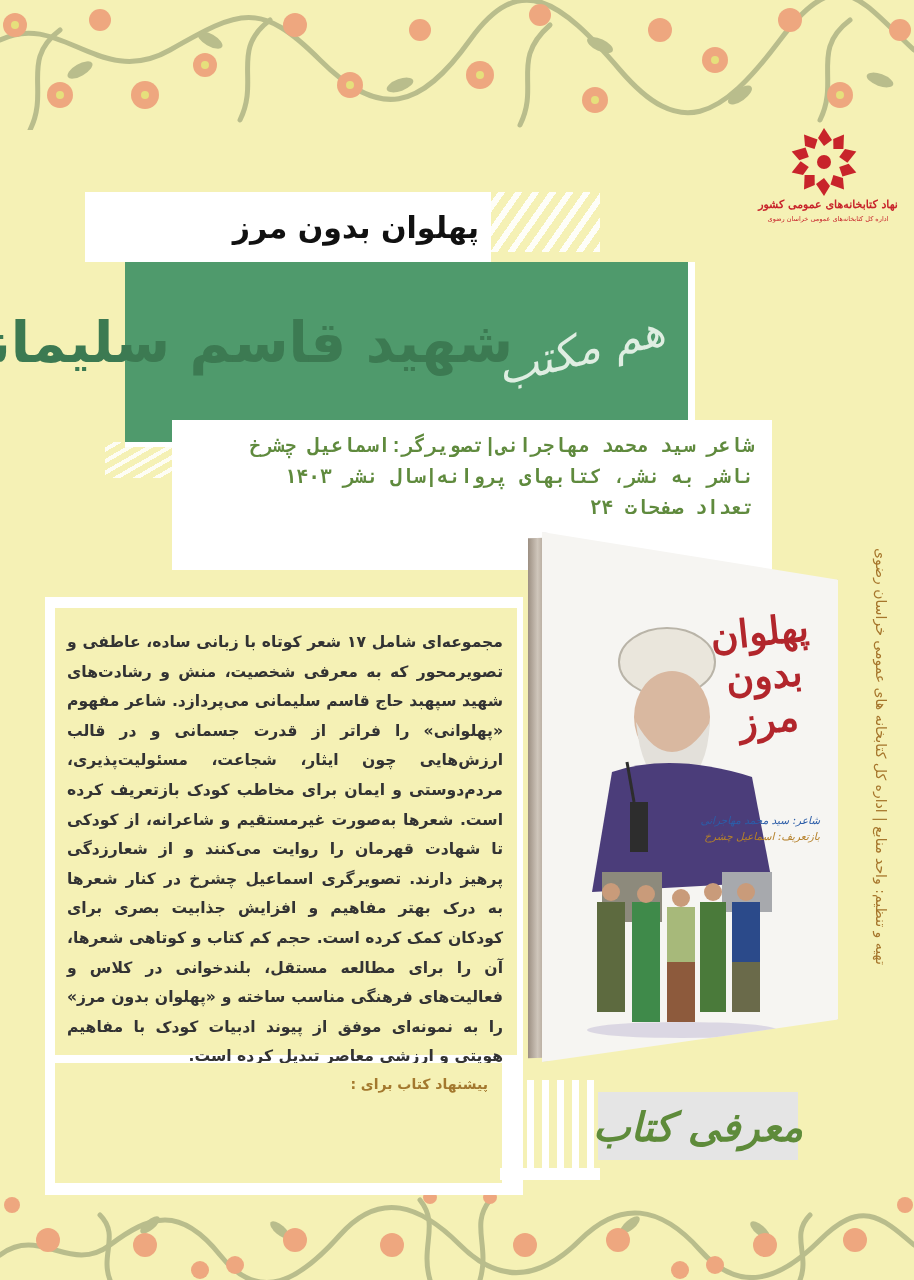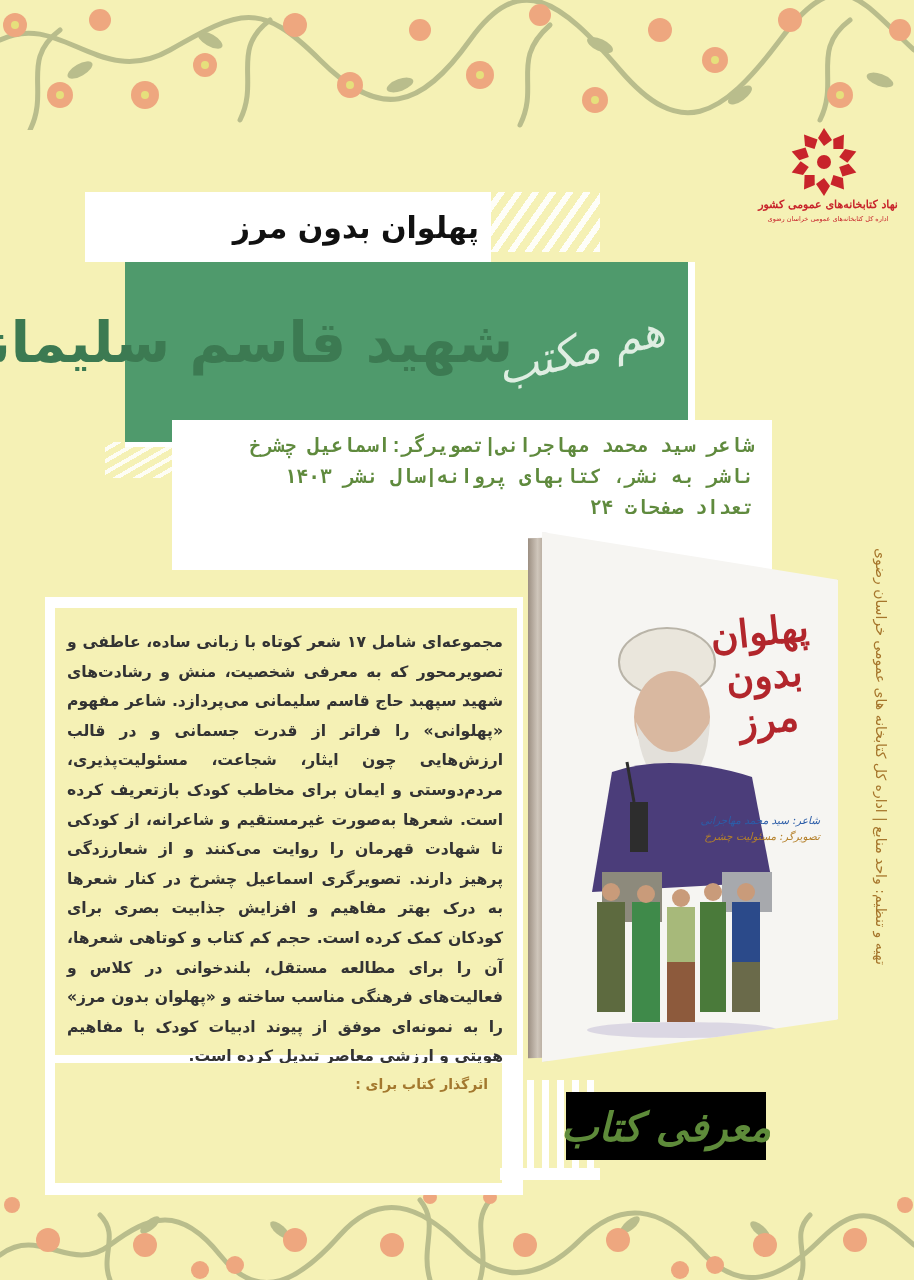--- a/index.html
+++ b/index.html
@@ -136,22 +136,22 @@
     .vstripes {
       position: absolute; left: 527px; top: 1080px; width: 70px; height: 88px;
       background: repeating-linear-gradient(90deg, #ffffff 0 7px, transparent 7px 15px);
     }
     .vstripes-frame {
       position: absolute; left: 500px; top: 1168px; width: 100px; height: 12px; background: #ffffff;
     }
 
     
     .intro-label {
-      position: absolute; left: 566px; top: 1092px; width: 200px; height: 68px;
-      background: #000000; display: flex; align-items: center; justify-content: center;
+      position: absolute; left: 598px; top: 1092px; width: 200px; height: 68px;
+      background: #e5e5e5; display: flex; align-items: center; justify-content: center;
     }
     .intro-label span {
       color: #5e8b3a; font-family: "DejaVu Serif", serif; font-style: italic; font-weight: bold;
       font-size: 40px; direction: rtl; white-space: nowrap;
     }
 
     
     .vertical-credit {
       position: absolute; left: 861px; top: 548px; width: 40px; height: 460px;
       display: flex; align-items: flex-start; justify-content: center;
@@ -285,21 +285,21 @@
     <div class="info-line">شاعر سید محمد مهاجرانی|تصویرگر:اسماعیل چشرخ</div>
     <div class="info-line">ناشر به نشر، کتابهای پروانه|سال نشر ۱۴۰۳</div>
     <div class="info-line">تعداد صفحات ۲۴</div>
   </div>
 
   <div class="desc-frame">
     <div class="desc-box">
       <p class="desc-text">مجموعه‌ای شامل ۱۷ شعر کوتاه با زبانی ساده، عاطفی و تصویرمحور که به معرفی شخصیت، منش و رشادت‌های شهید سپهبد حاج قاسم سلیمانی می‌پردازد. شاعر مفهوم «پهلوانی» را فراتر از قدرت جسمانی و در قالب ارزش‌هایی چون ایثار، شجاعت، مسئولیت‌پذیری، مردم‌دوستی و ایمان برای مخاطب کودک بازتعریف کرده است. شعرها به‌صورت غیرمستقیم و شاعرانه، از کودکی تا شهادت قهرمان را روایت می‌کنند و از شعارزدگی پرهیز دارند. تصویرگری اسماعیل چشرخ در کنار شعرها به درک بهتر مفاهیم و افزایش جذابیت بصری برای کودکان کمک کرده است. حجم کم کتاب و کوتاهی شعرها، آن را برای مطالعه مستقل، بلندخوانی در کلاس و فعالیت‌های فرهنگی مناسب ساخته و «پهلوان بدون مرز» را به نمونه‌ای موفق از پیوند ادبیات کودک با مفاهیم هویتی و ارزشی معاصر تبدیل کرده است.</p>
     </div>
     <div class="rec-box">
-      <div class="rec-heading">اثرگذار کتاب برای :</div>
+      <div class="rec-heading">پیشنهاد کتاب برای :</div>
     </div>
   </div>
 
   <div class="vstripes"></div>
   <div class="vstripes-frame"></div>
 
   <div class="book">
     <div class="book-spine"></div>
     <div class="book-face">
       <svg class="cover-art" viewBox="0 0 220 440">
@@ -331,21 +331,21 @@
         <circle cx="141" cy="290" r="9" fill="#c99b7a"></circle>
         <circle cx="174" cy="290" r="9" fill="#c99b7a"></circle>
         <ellipse cx="110" cy="428" rx="95" ry="8" fill="#c9c3d8" opacity="0.6"></ellipse>
       </svg>
       <div class="cover-title">
         <div>پهلوان</div>
         <div>بدون مرز</div>
       </div>
       <div class="cover-credit">
         <span class="c1">شاعر: سید محمد مهاجرانی</span>
-        <span class="c2">تصویرگر: مسئولیت چشرخ</span>
+        <span class="c2">بازتعریف: اسماعیل چشرخ</span>
       </div>
     </div>
   </div>
 
   <div class="intro-label">
     <span>معرفی کتاب</span>
   </div>
 
   <div class="vertical-credit">
     <span>تهیه و تنظیم: واحد منابع | اداره کل کتابخانه های عمومی خراسان رضوی</span>

